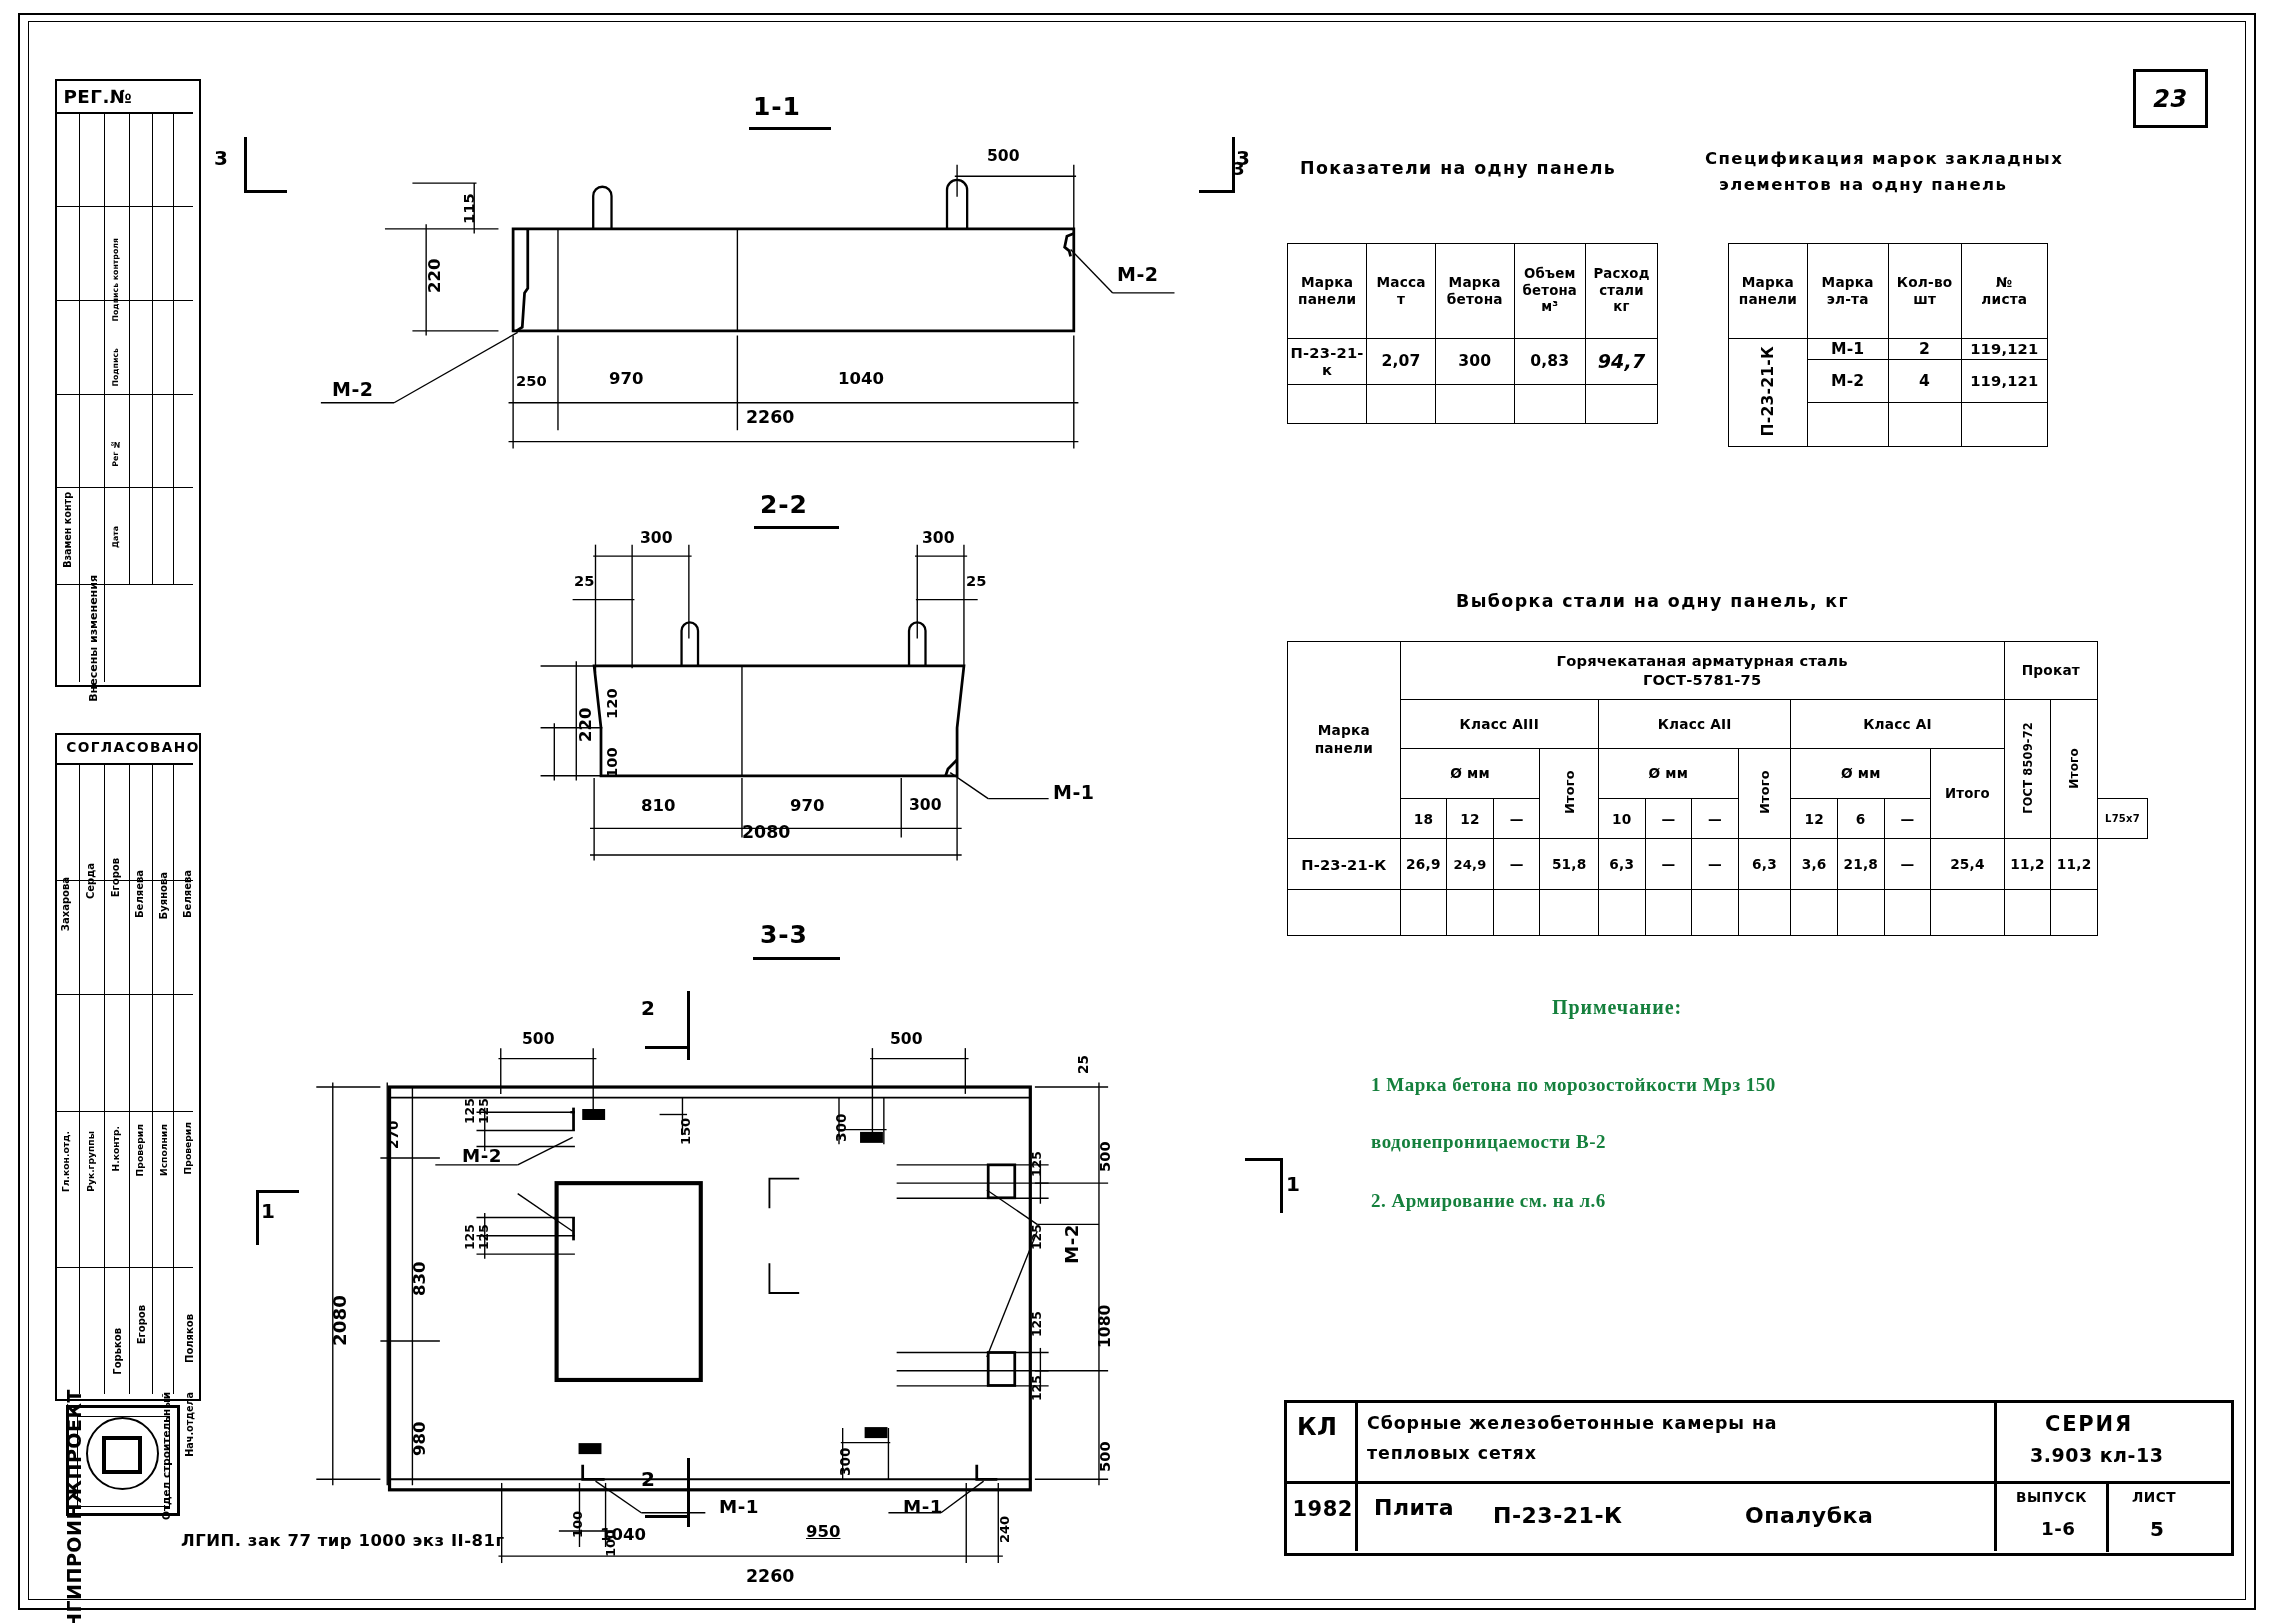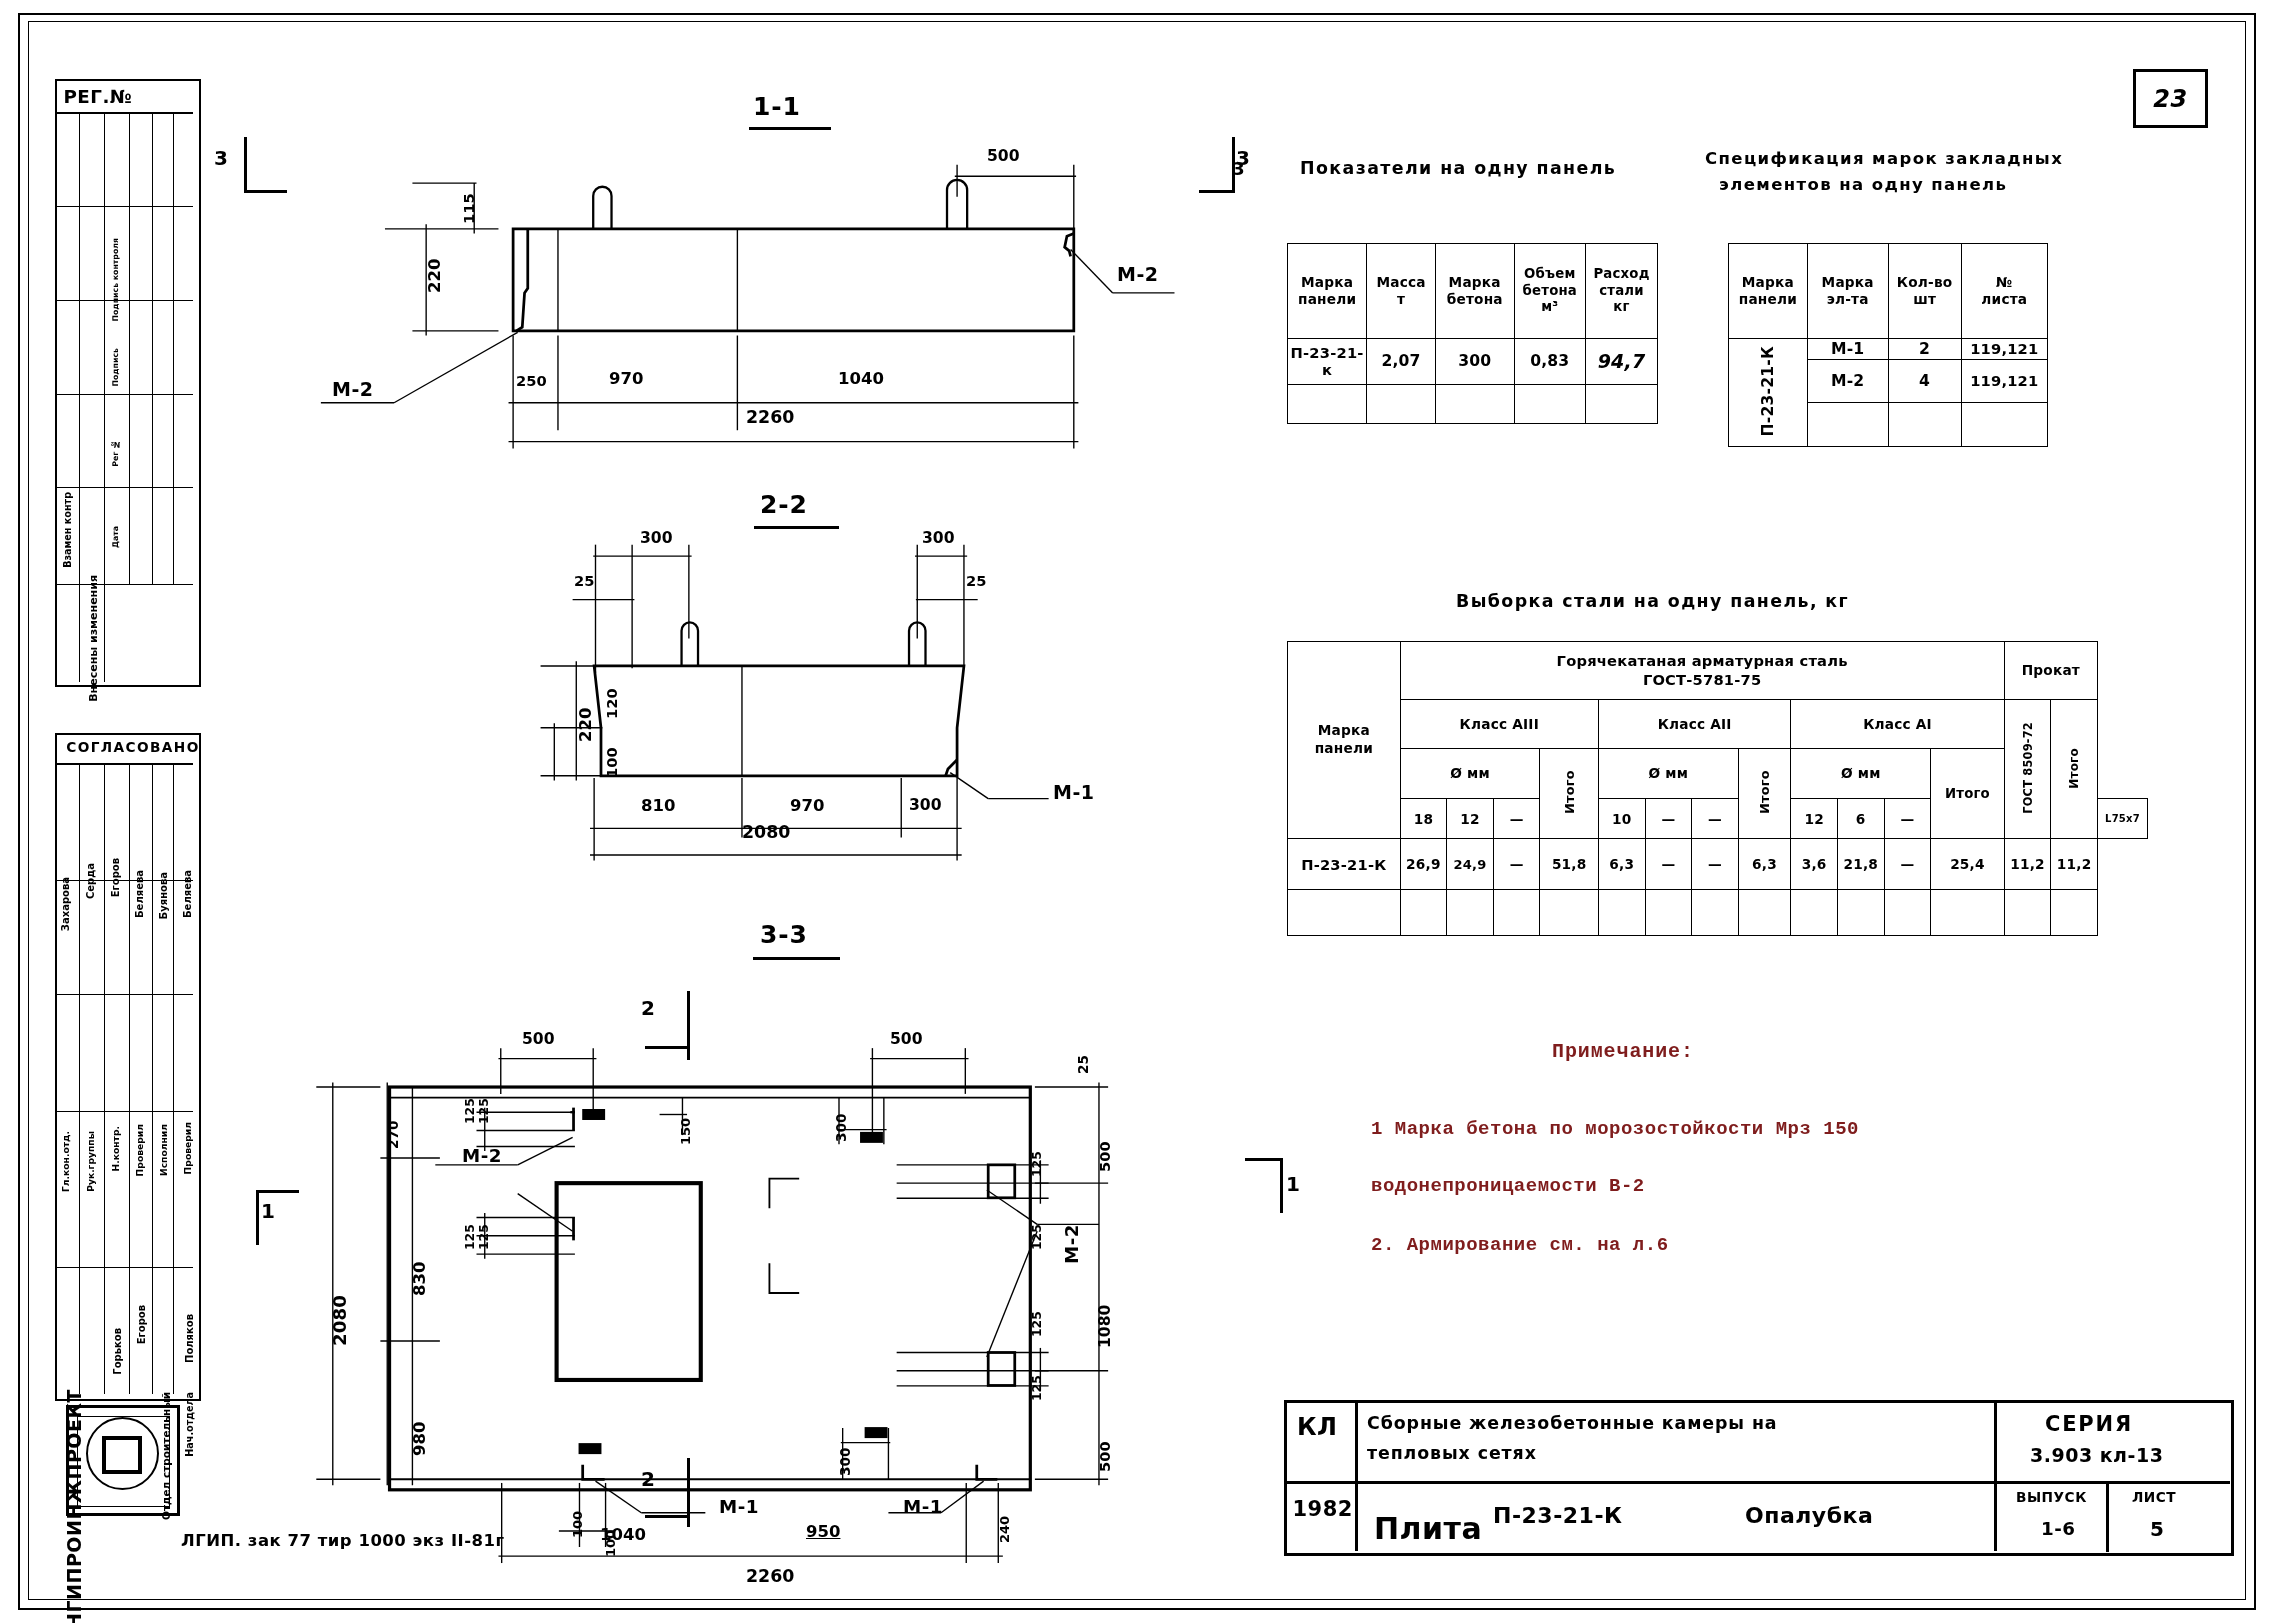--- a/index.html
+++ b/index.html
@@ -27,22 +27,22 @@
     font-family:"DejaVu Sans",sans-serif;font-weight:700;
     text-align:center;vertical-align:middle;color:#000;
     padding:0.9px 1.8px;
     letter-spacing:0.2px;
   }
   .tbl-title{position:absolute;font-weight:700;letter-spacing:1.4px;color:#000;
      font-family:"DejaVu Sans",sans-serif;white-space:nowrap;}
 
   .vtext{writing-mode:vertical-rl;transform:rotate(180deg);white-space:nowrap;}
 
-  .note-line{position:absolute;white-space:nowrap;font-weight:700;color:#7f1d1d;
-    font-family:Liberation Mono, monospace;margin-top:44px;}
+  .note-line{position:absolute;white-space:nowrap;font-weight:700;color:#15803d;
+    font-family:Liberation Serif, serif;}
   .dim-txt{position:absolute;font-weight:700;color:#000;font-family:"DejaVu Sans",sans-serif;white-space:nowrap;}
 
   svg{position:absolute;left:0;top:0;overflow:visible;}
 </style>
 </head>
 <body>
 
 <div id="sheet">
 
   <div class="frame-outer"></div>
@@ -612,21 +612,21 @@
     <div class="ln vline" style="left:707px;top:0;height:148px;width:2.7px;"></div>
     <div class="ln vline" style="left:819px;top:78px;height:71px;width:2.7px;"></div>
     <div class="ln hline" style="left:0;top:78px;width:943px;height:3.2px;"></div>
 
     <div class="abs hand" style="left:10px;top:10px;font-size:24px;">КЛ</div>
     <div class="abs hand" style="left:5.5px;top:94px;font-size:21px;">1982</div>
 
     <div class="abs hand" style="left:80px;top:10px;font-size:17.4px;letter-spacing:0.9px;">Сборные железобетонные камеры на</div>
     <div class="abs hand" style="left:80px;top:40px;font-size:17.4px;letter-spacing:0.9px;">тепловых сетях</div>
 
-    <div class="abs hand" style="left:87px;top:108px;font-size:30px;">Плита</div>
+    <div class="abs hand" style="left:87px;top:92px;font-size:22px;">Плита</div>
     <div class="abs hand" style="left:206px;top:100px;font-size:22px;">П-23-21-К</div>
     <div class="abs hand" style="left:458px;top:100px;font-size:22px;">Опалубка</div>
 
     <div class="abs hand" style="left:758px;top:9.2px;font-size:21px;letter-spacing:1.8px;">СЕРИЯ</div>
     <div class="abs hand" style="left:743px;top:41px;font-size:19px;">3.903 кл-13</div>
 
     <div class="abs hand" style="left:729px;top:86px;font-size:13.7px;">ВЫПУСК</div>
     <div class="abs hand" style="left:754px;top:115px;font-size:18.3px;">1-6</div>
 
     <div class="abs hand" style="left:845px;top:86px;font-size:13.7px;">ЛИСТ</div>

